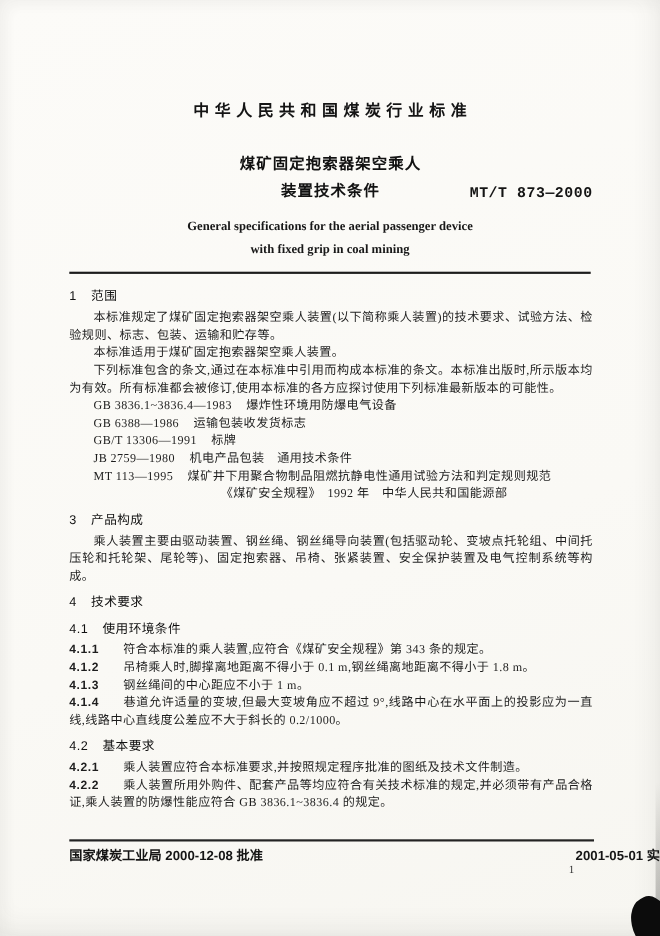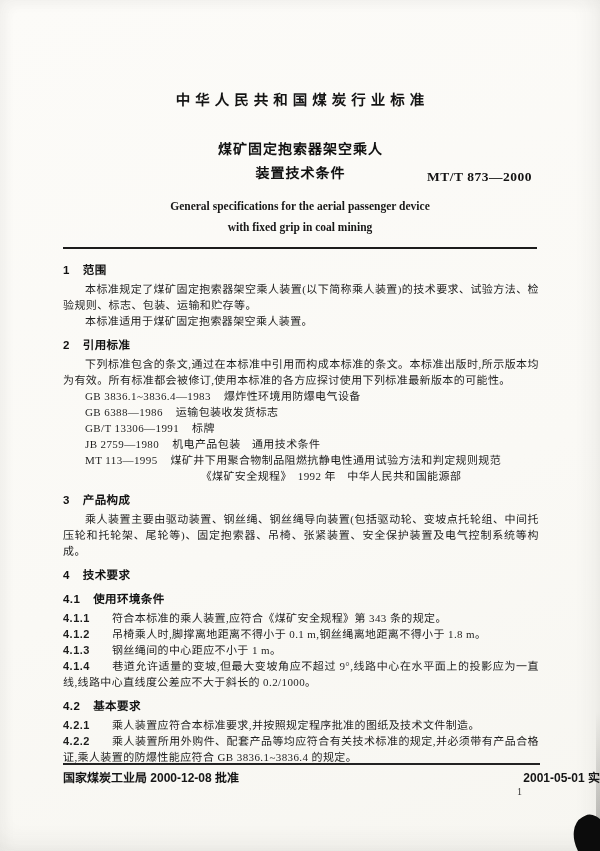--- a/index.html
+++ b/index.html
@@ -29,21 +29,21 @@
   .title-cn {
     position: absolute; top: 137px; left: 0; width: 100%;
     text-align: center;
     font-family: "Liberation Sans", sans-serif;
     font-weight: bold; font-size: 14px; line-height: 24px;
     letter-spacing: 1px; text-indent: 1px;
     color: #121212;
   }
   .std-number {
     position: absolute; top: 169px; left: 427px;
-    font-family: Liberation Serif, serif;
+    font-family: Liberation Mono, monospace;
     font-weight: bold; font-size: 13.5px; letter-spacing: 0.5px;
     color: #141414;
   }
   .title-en {
     position: absolute; top: 196px; left: 0; width: 100%;
     text-align: center;
     font-family: "Liberation Serif", serif;
     font-weight: bold; font-size: 11.5px; line-height: 21px;
     color: #181818;
   }
@@ -55,21 +55,21 @@
   
   .content {
     position: absolute; top: 260px; left: 63px; width: 476px;
     font-size: 11px; line-height: 16px;
     letter-spacing: 0.4px;
     text-align: justify;
     color: #1e1e1e;
   }
   .h {
     font-family: "Liberation Sans", sans-serif;
-    font-weight: bold; font-size: 11.5px; line-height: 16px;
+    font-weight: normal; font-size: 11.5px; line-height: 16px;
     margin: 8px 0 3px 0;
     color: #111;
     text-align: left;
   }
   .h:first-child { margin-top: 2px; }
   .hn { margin-right: 13px; }
   .para { text-indent: 2em; }
   .ref { padding-left: 22px; text-align: left; }
   .ref-name { margin-left: 13px; }
   .ref-extra { padding-left: 60px; text-align: center; }
@@ -129,21 +129,20 @@
   </div>
 
   <div class="rule rule-top"></div>
 
   <div class="content">
 
     <p class="h"><span class="hn">1</span><span>范围</span></p>
     <p class="para">本标准规定了煤矿固定抱索器架空乘人装置(以下简称乘人装置)的技术要求、试验方法、检验规则、标志、包装、运输和贮存等。</p>
     <p class="para">本标准适用于煤矿固定抱索器架空乘人装置。</p>
 
-    <p class="h"><span class="hn">2</span><span>引用标准</span></p>
     <p class="para">下列标准包含的条文,通过在本标准中引用而构成本标准的条文。本标准出版时,所示版本均为有效。所有标准都会被修订,使用本标准的各方应探讨使用下列标准最新版本的可能性。</p>
     <p class="ref"><span class="ref-code">GB 3836.1~3836.4—1983</span><span class="ref-name">爆炸性环境用防爆电气设备</span></p>
     <p class="ref"><span class="ref-code">GB 6388—1986</span><span class="ref-name">运输包装收发货标志</span></p>
     <p class="ref"><span class="ref-code">GB/T 13306—1991</span><span class="ref-name">标牌</span></p>
     <p class="ref"><span class="ref-code">JB 2759—1980</span><span class="ref-name">机电产品包装　通用技术条件</span></p>
     <p class="ref"><span class="ref-code">MT 113—1995</span><span class="ref-name">煤矿井下用聚合物制品阻燃抗静电性通用试验方法和判定规则规范</span></p>
     <p class="ref ref-extra">《煤矿安全规程》　1992 年　中华人民共和国能源部</p>
 
     <p class="h"><span class="hn">3</span><span>产品构成</span></p>
     <p class="para">乘人装置主要由驱动装置、钢丝绳、钢丝绳导向装置(包括驱动轮、变坡点托轮组、中间托压轮和托轮架、尾轮等)、固定抱索器、吊椅、张紧装置、安全保护装置及电气控制系统等构成。</p>

